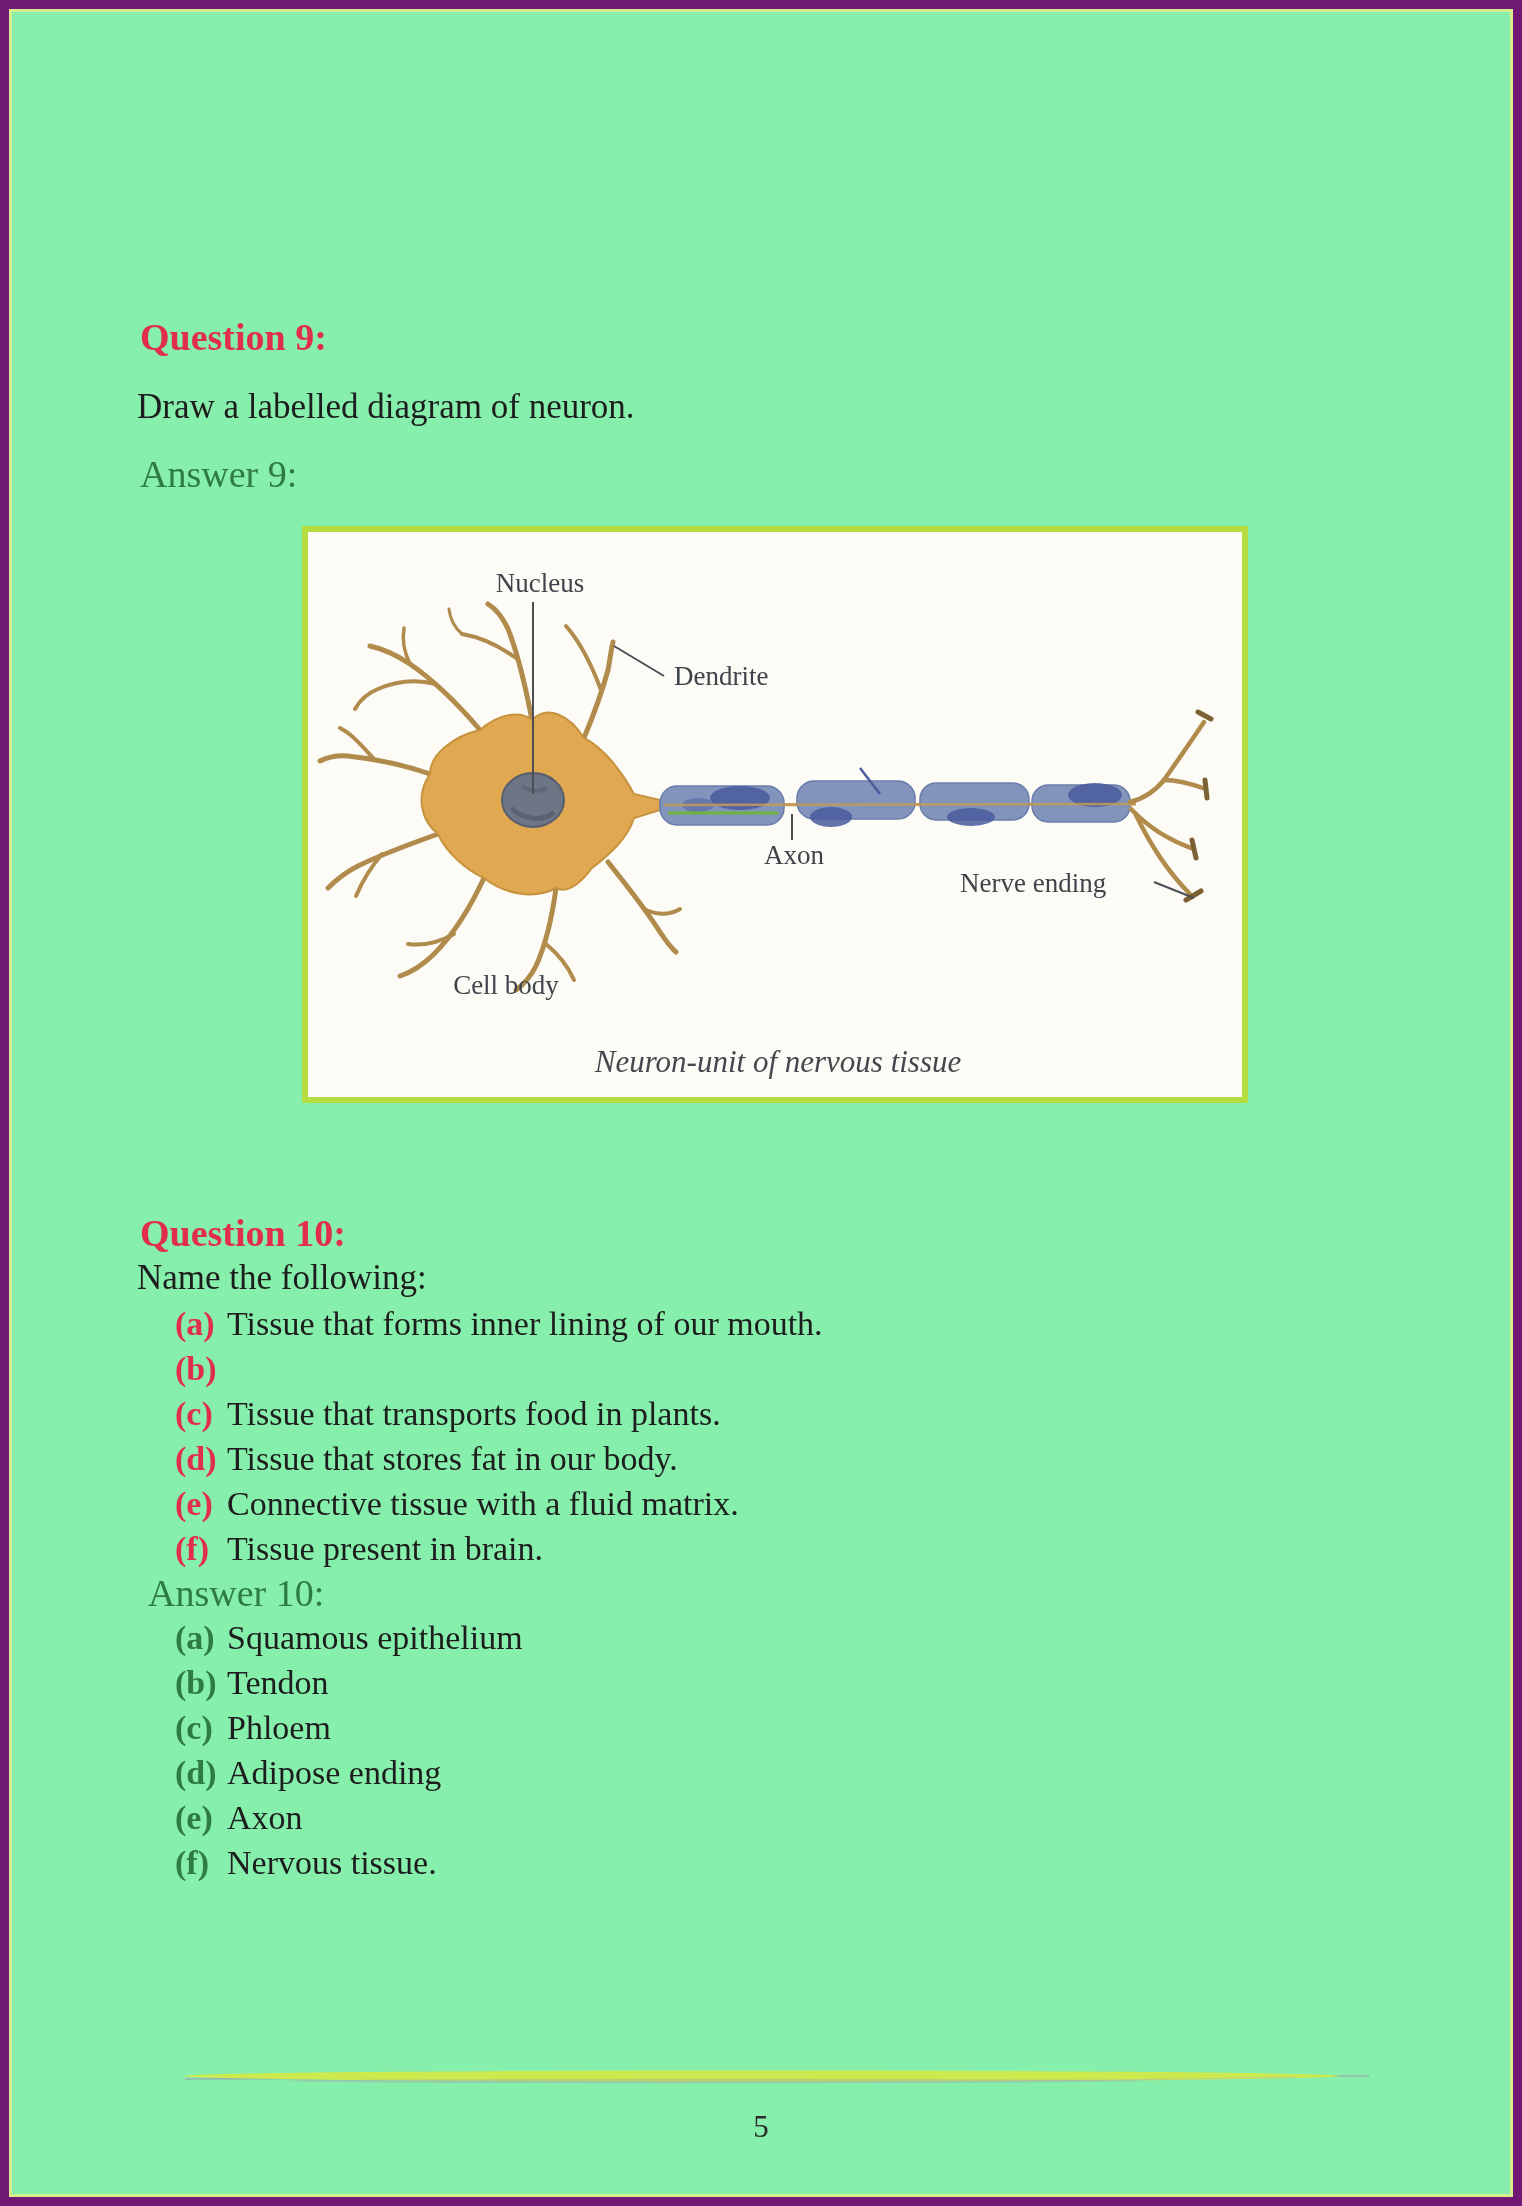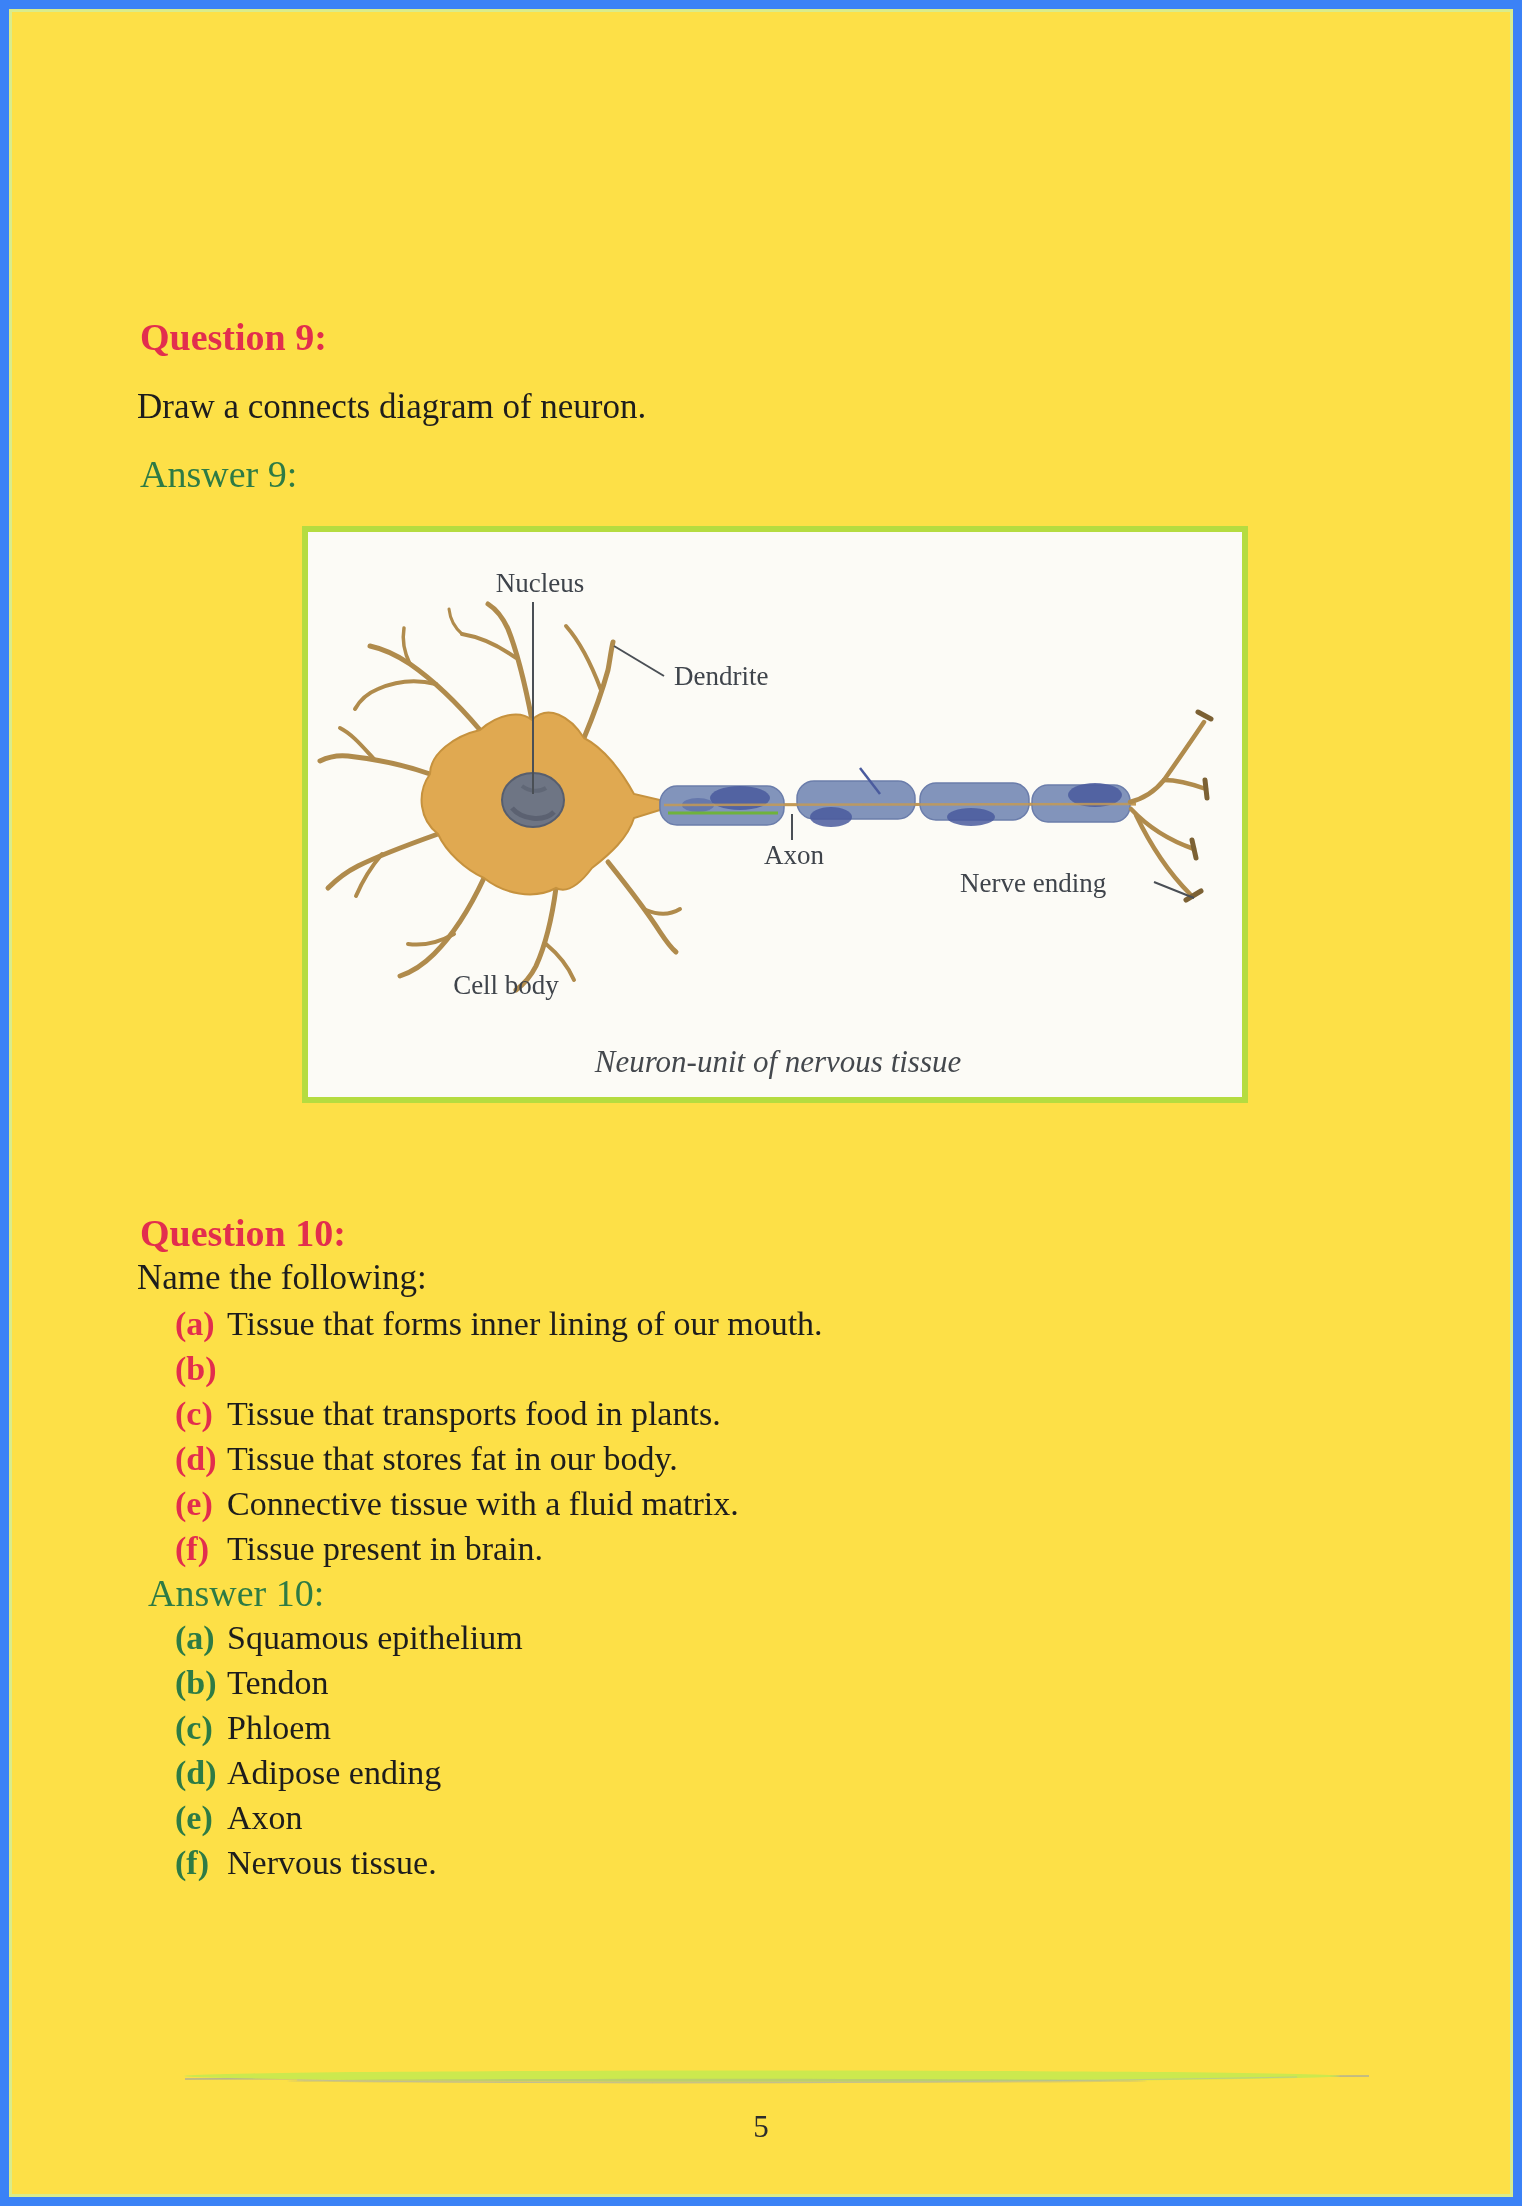--- a/index.html
+++ b/index.html
@@ -1,21 +1,21 @@
 <!DOCTYPE html>
 <html><head>
 <meta charset="utf-8">
 <style>
   html,body { margin:0; padding:0; background:#ffffff; }
   .page {
     position:relative;
     width:1522px; height:2206px;
     box-sizing:border-box;
-    background:#fde047;
-    border:9px solid #3b82f6;
+    background:#86efac;
+    border:9px solid #701a75;
     box-shadow: inset 0 0 0 3px #d9ec8b;
     overflow:hidden;
     font-family:"Liberation Serif", serif;
     color:#1d1d1d;
   }
   .abs { position:absolute; }
   .h-red   { font-size:38px; font-weight:bold; color:#e22e4e; line-height:44px; margin:0; }
   .h-green { font-size:38px; font-weight:normal; color:#2e7b45; line-height:44px; margin:0; }
   .body-text { font-size:35px; line-height:46px; margin:0; color:#1d1d1d; }
   .qa-block { left:128px; width:1270px; }
@@ -38,21 +38,21 @@
   .divider { left:168px; top:2056px; width:1200px; height:26px; }
   .page-number { left:0; top:2100px; width:100%; text-align:center; font-size:31px; color:#2c2c2c; }
 </style>
 </head>
 <body>
 
 <div class="page">
 
   <h2 class="abs h-red" style="left:131px; top:306px;">Question 9:</h2>
 
-  <p class="abs body-text" style="left:128px; top:375px;">Draw a connects diagram of neuron.</p>
+  <p class="abs body-text" style="left:128px; top:375px;">Draw a labelled diagram of neuron.</p>
 
   <h2 class="abs h-green" style="left:131px; top:443px;">Answer 9:</h2>
 
   <figure class="abs diagram-box" style="margin:0;">
     <svg viewBox="0 0 934 565">
 
       <g fill="none" stroke="#b08b4c" stroke-width="5" stroke-linecap="round">
         <path d="M172,198 C150,172 128,150 102,132 C90,124 76,117 62,114"></path>
         <path d="M128,152 C108,147 88,149 70,157 C60,161 52,168 47,177" stroke-width="4"></path>
         <path d="M102,132 C96,120 94,108 96,96" stroke-width="3.5"></path>

